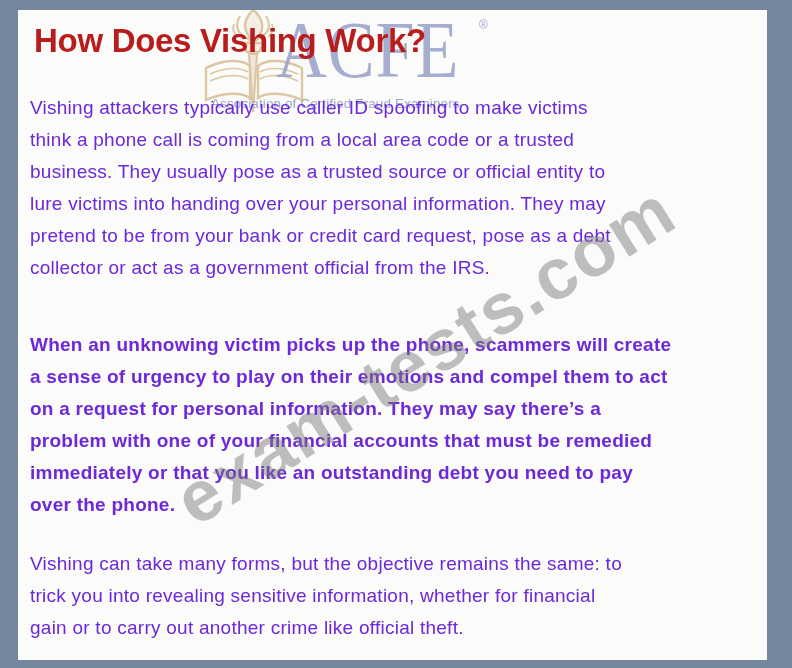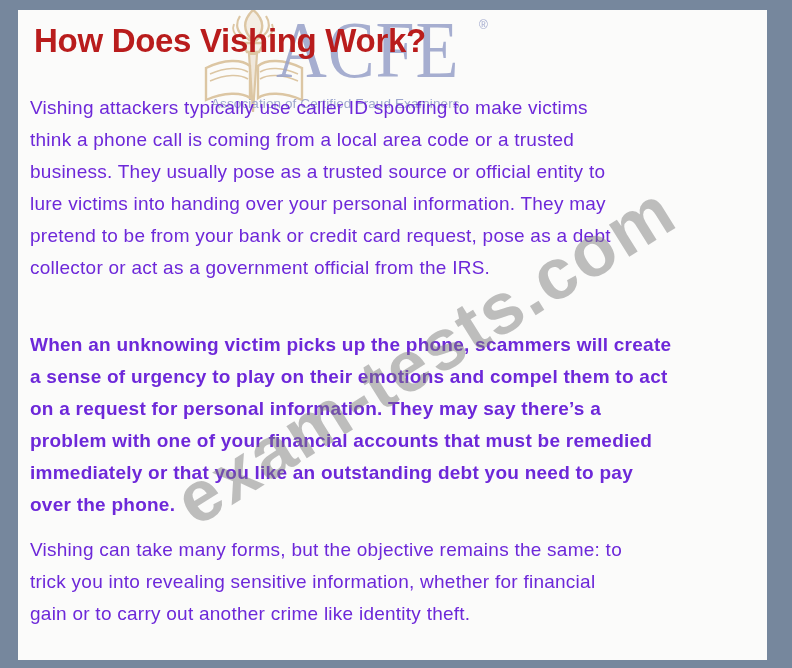--- a/index.html
+++ b/index.html
@@ -18,21 +18,21 @@
     font-size:33px;font-weight:bold;color:#b91c1c;
     letter-spacing:-0.3px;z-index:3;
   }
   .para{
     position:absolute;left:12px;width:742px;
     font-size:19px;line-height:32px;color:#6d28d9;
     letter-spacing:0.25px;z-index:3;
   }
   .para-1{top:82px;}
   .para-2{top:319px;font-weight:bold;}
-  .para-3{top:524px;}
+  .para-3{top:538px;}
 
   
   .acfe-logo{position:absolute;left:0;top:0;width:100%;height:130px;z-index:2;}
   .torch-icon{position:absolute;left:172px;top:-2px;width:128px;height:114px;opacity:0.85;}
   .acfe-word{
     position:absolute;left:258px;top:-12px;
     font-family:"Liberation Serif",serif;
     font-size:80px;line-height:104px;font-weight:normal;
     color:#98a1c9;opacity:0.85;letter-spacing:1px;
     transform:scaleX(0.88);transform-origin:left top;
@@ -105,18 +105,18 @@
     <div>a sense of urgency to play on their emotions and compel them to act</div>
     <div>on a request for personal information. They may say there’s a</div>
     <div>problem with one of your financial accounts that must be remedied</div>
     <div>immediately or that you like an outstanding debt you need to pay</div>
     <div>over the phone.</div>
   </div>
 
   <div class="para para-3">
     <div>Vishing can take many forms, but the objective remains the same: to</div>
     <div>trick you into revealing sensitive information, whether for financial</div>
-    <div>gain or to carry out another crime like identity theft.</div>
+    <div>gain or to carry out another crime like official theft.</div>
   </div>
 
   <div class="diagonal-watermark">exam-tests.com</div>
 
 </div>
 
 </body></html>

